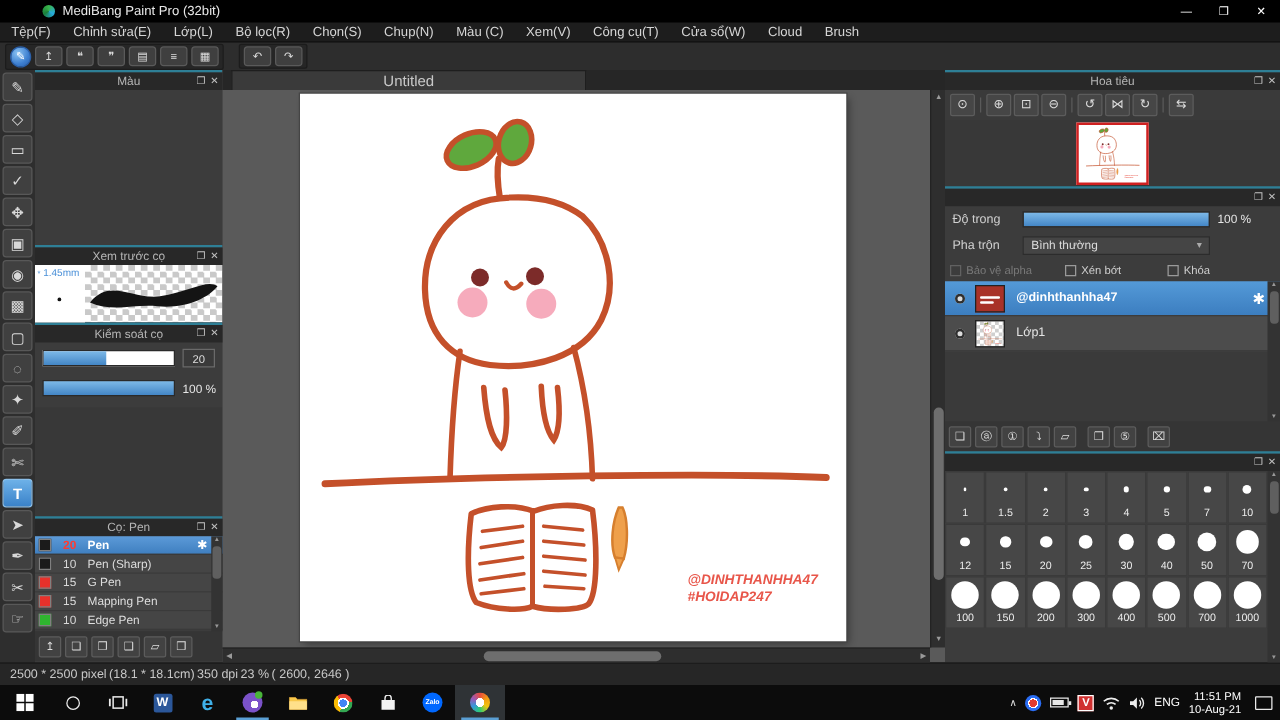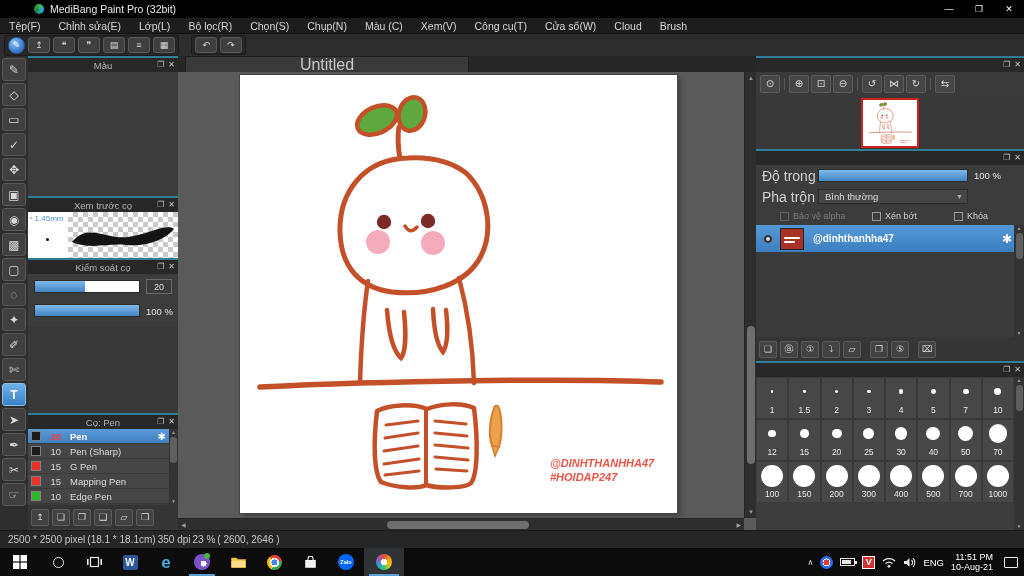--- a/index.html
+++ b/index.html
@@ -102,21 +102,21 @@
   .vscroll-mini .thumb { width:7px; flex:0 0 26px; background:#5f5f5f; border-radius:3px; margin:1px 0; }
   .vscroll-mini .sp { flex:1; }
   .panel-iconrow { height:24px; background:#353535; display:flex; align-items:center; gap:3px; padding-left:3px; }
   .pi-btn { width:18px; height:17px; background:#424242; border:1px solid #5c5c5c; border-radius:2px;
     color:#ddd; font-size:9px; display:flex; align-items:center; justify-content:center; }
 
   
   .canvas-area { flex:1; display:flex; flex-direction:column; background:#5a5a5a; min-width:0; }
   .tabbar { height:16px; background:#262626; display:flex; }
   .tab { width:284px; margin-left:7px; background:#3a3a3a; border:1px solid #1e1e1e; border-bottom:none;
-    color:#c8c8c8; font-size:16px; display:flex; align-items:center; justify-content:center; }
+    color:#c8c8c8; font-size:12px; display:flex; align-items:center; justify-content:center; }
   .viewport { position:relative; flex:1; }
   .artwork { position:absolute; left:62px; top:3px; width:437px; height:438px; background:#fff;
     box-shadow:0 0 0 1px #454545, 3px 3px 6px rgba(0,0,0,.35); }
   .vscroll { position:absolute; right:0; top:0; bottom:12px; width:12px; background:#2e2e2e; border-left:1px solid #232323; }
   .hscroll { position:absolute; left:0; right:12px; bottom:0; height:12px; background:#2e2e2e; border-top:1px solid #232323; }
   .sb-arr { position:absolute; color:#9a9a9a; font-size:6px; line-height:1; }
   .v-thumb { position:absolute; left:2px; top:57%; width:8px; height:31%; background:#6e6e6e; border-radius:4px; }
   .h-thumb { position:absolute; top:2px; left:37%; width:25%; height:8px; background:#6e6e6e; border-radius:4px; }
 
   
@@ -124,27 +124,27 @@
   .nav-tools { height:24px; background:#3a3a3a; display:flex; align-items:center; gap:2px; padding-left:4px; }
   .nav-btn { width:20px; height:18px; background:#464646; border:1px solid #5c5c5c; border-radius:2px;
     color:#ddd; font-size:10px; display:flex; align-items:center; justify-content:center; line-height:1; }
   .nav-sep { width:1px; height:12px; background:#5a5a5a; margin:0 2px; }
   .nav-thumbwrap { flex:1; background:#383838; display:flex; align-items:center; justify-content:center; }
   .nav-thumb { width:58px; height:50px; background:#fff; border:2px solid #cf2020; display:flex; }
 
   
   .layers-panel { height:212px; display:flex; flex-direction:column; }
   .lay-row { display:flex; align-items:center; padding:0 6px; }
-  .lay-label { width:56px; font-size:14px; color:#d0d0d0; }
+  .lay-label { width:56px; font-size:10px; color:#d0d0d0; }
   .lay-slider { width:150px; height:13px; background:linear-gradient(#7db9e8,#4386c6); border:1px solid #2a2a2a; }
   .lay-val { margin-left:6px; font-size:9.5px; color:#e6e6e6; }
   .blend-box { width:150px; height:15px; background:#454545; border:1px solid #2c2c2c; display:flex; align-items:center;
     font-size:9.5px; color:#ddd; padding:0 4px 0 6px; }
   .blend-box .caret { margin-left:auto; font-size:7px; color:#aaa; }
-  .chk-row { height:18px; display:flex; align-items:center; padding:0 24px; gap:0; }
+  .chk-row { height:18px; display:flex; align-items:center; padding:0 4px; gap:0; }
   .chk-item { display:flex; align-items:center; gap:4px; }
   .chk-box { width:9px; height:9px; border:1px solid #9a9a9a; background:transparent; }
   .chk-text { font-size:9px; color:#d0d0d0; }
   .chk-item.dim { opacity:.4; }
   .layer-list { position:relative; flex:1; background:#3a3a3a; }
   .layer-row { height:28px; display:flex; align-items:center; background:#4c4c4c; border-bottom:1px solid #3c3c3c; padding-right:12px; }
   .layer-row.selected { background:linear-gradient(#549ad8,#3c7ec0); }
   .eye-dot { width:8px; height:8px; border-radius:50%; background:#dcdcdc; margin:0 8px; box-shadow:0 0 0 2px #2f2f2f inset; }
   .layer-thumb { width:24px; height:22px; border:1px solid #222; background:#fff; }
   .thumb-red { background:#a83228; position:relative; }
@@ -437,20 +437,21 @@
           <span class="h-thumb"></span>
           <span class="sb-arr" style="right:3px; top:3px;">▶</span>
         </div>
       </div>
     </div>
 
     <div class="rightcol">
 
       <section class="panel nav-panel">
         <div class="p-head">
+          <span class="p-title">Hoa tiêu</span>
           <span class="p-icos">
             <span class="p-ico">❐</span>
             <span class="p-ico">✕</span>
           </span>
         </div>
         <div class="nav-tools">
           <span class="nav-btn">⊙</span>
           <span class="nav-sep"></span>
           <span class="nav-btn">⊕</span>
           <span class="nav-btn">⊡</span>
@@ -506,20 +507,29 @@
         </div>
         <div class="layer-list">
           <div class="layer-row selected">
             <span class="eye-dot"></span>
             <span class="layer-thumb thumb-red">
               <i style="top:8px; width:16px;"></i>
                 <i style="top:12px; width:11px;"></i>
             </span>
             <span class="layer-name">@dinhthanhha47</span>
             <span class="layer-gear">✱</span>
+          </div>
+          <div class="layer-row">
+            <span class="eye-dot"></span>
+            <span class="layer-thumb thumb-check">
+              <svg width="100%" height="100%" viewBox="0 0 437 438" preserveAspectRatio="xMidYMid meet">
+                  <use href="#art"></use>
+                </svg>
+            </span>
+            <span class="layer-name">Lớp1</span>
           </div>
           <div class="vscroll-mini" style="width:10px;">
             <span class="arr">▲</span>
             <span class="thumb"></span>
             <span class="sp"></span>
             <span class="arr">▼</span>
           </div>
         </div>
         <div class="panel-iconrow">
           <span class="pi-btn">❏</span>

